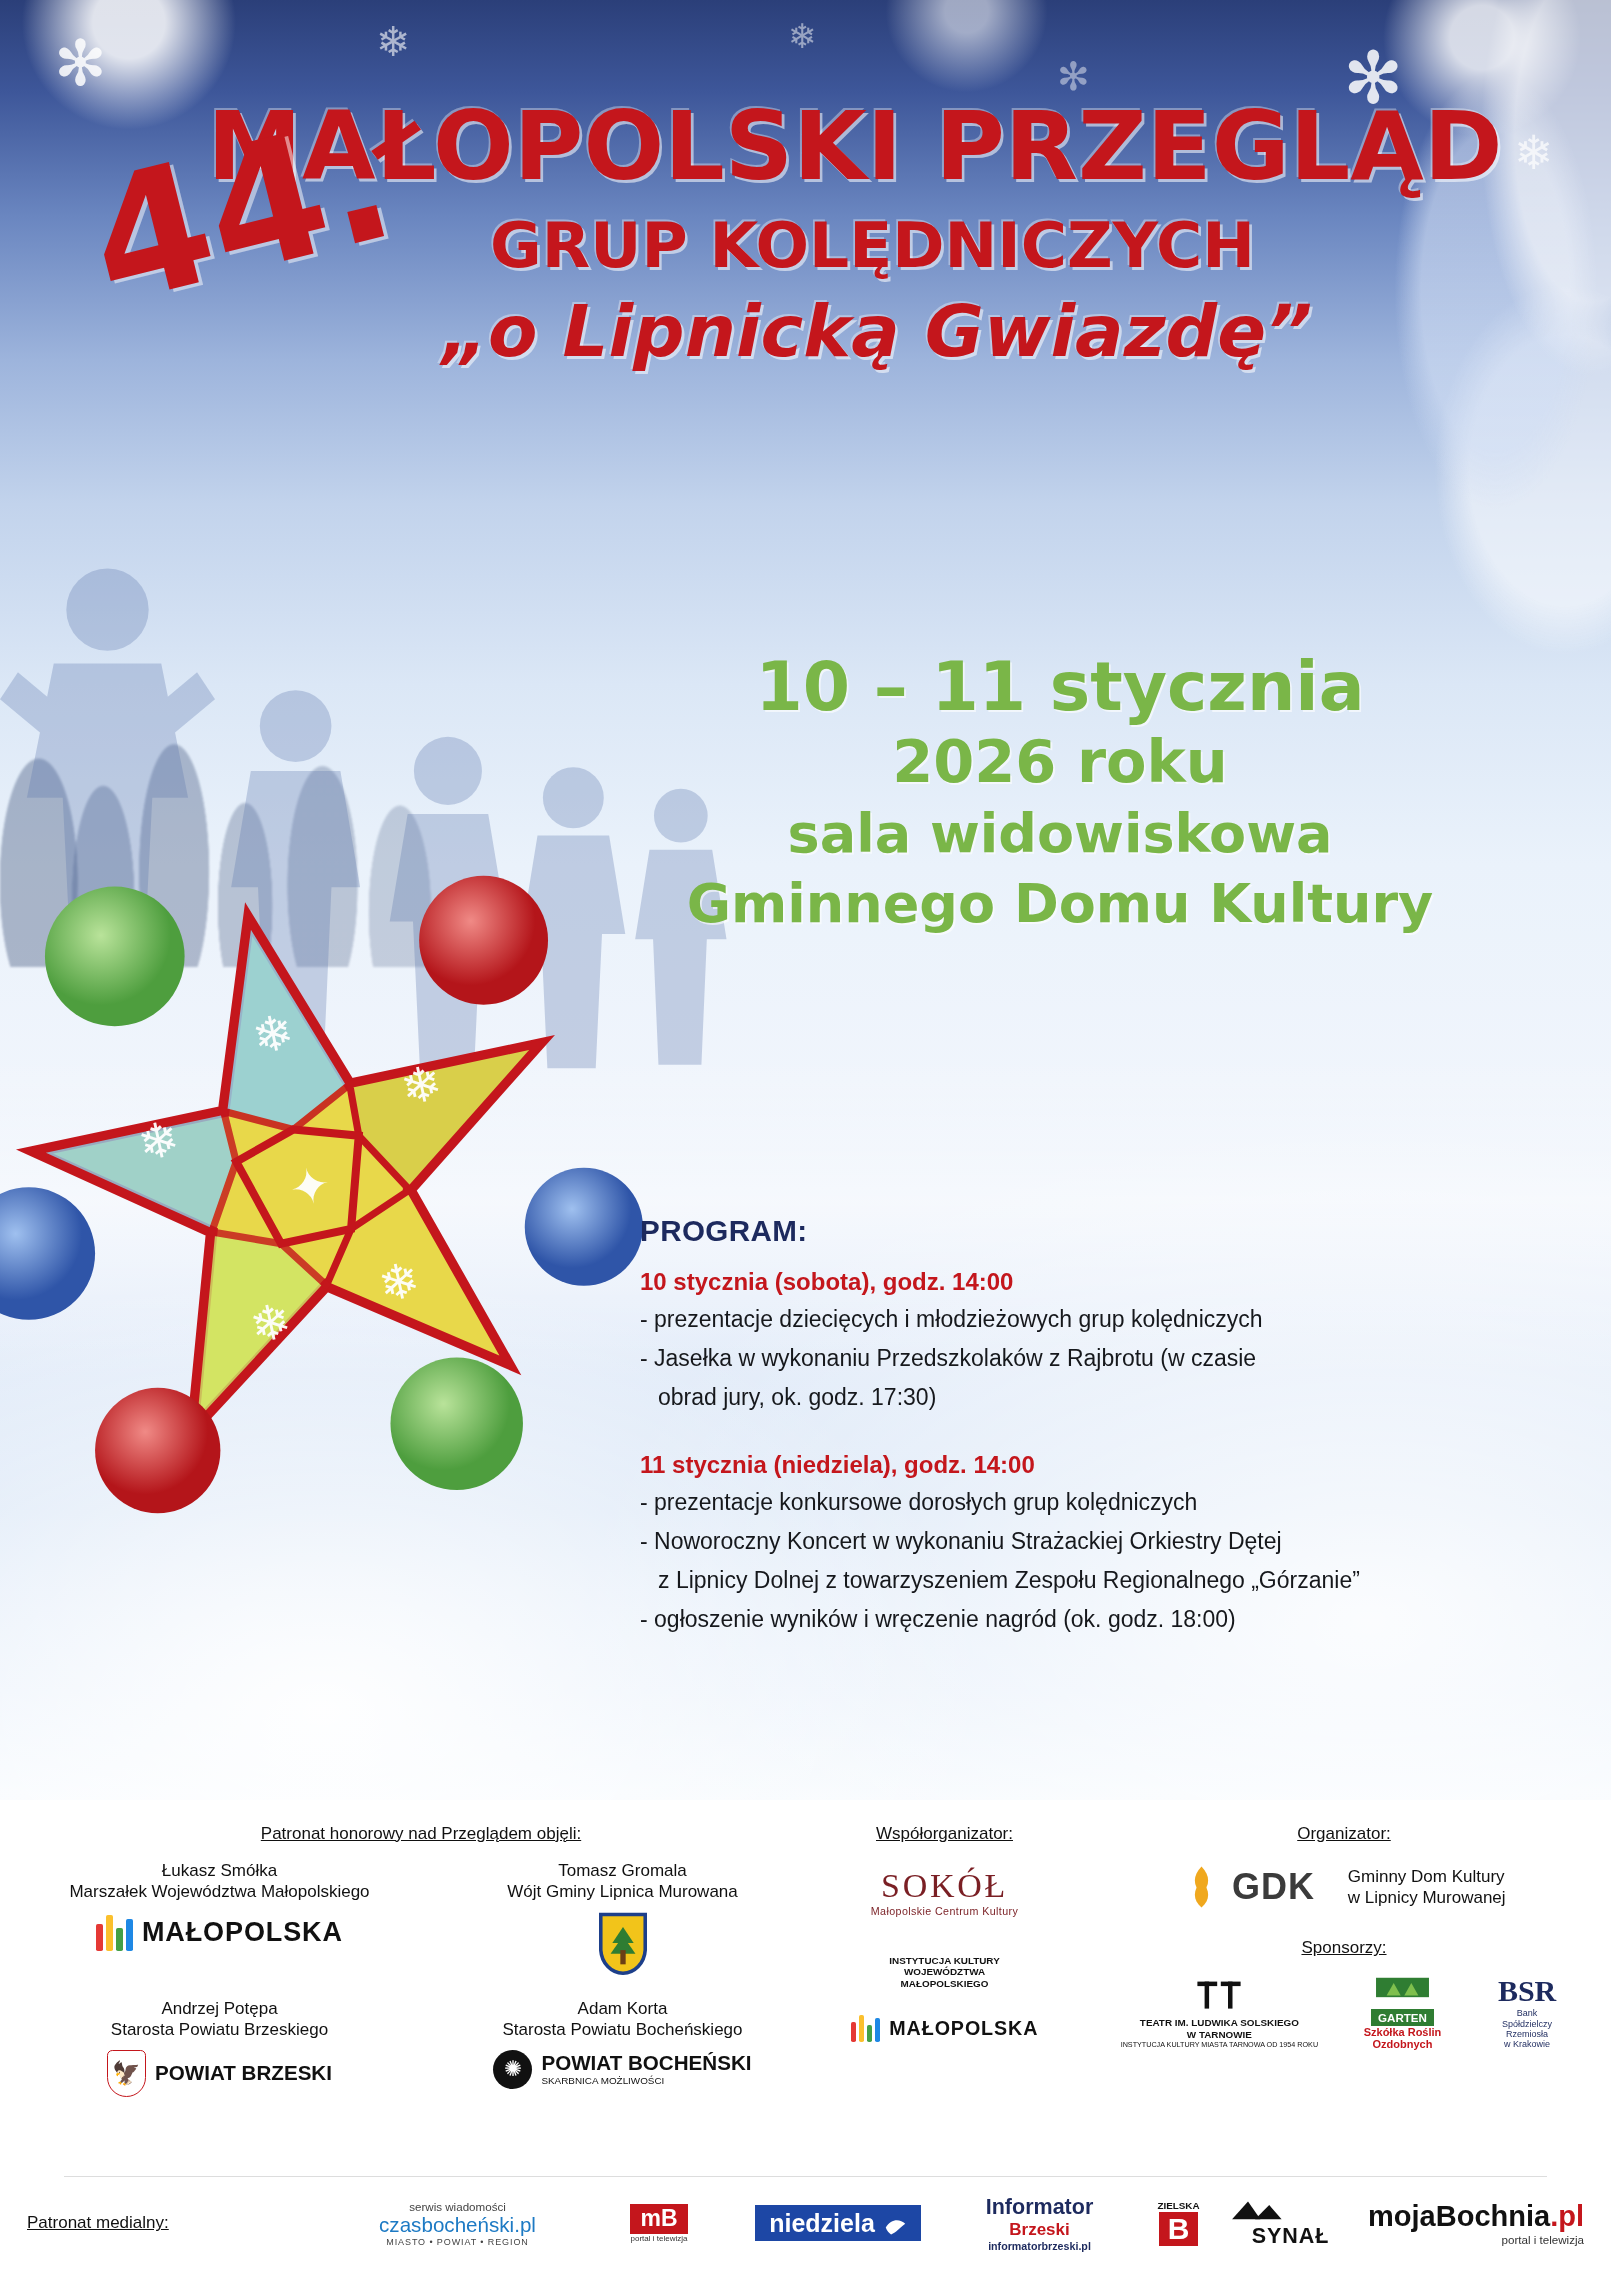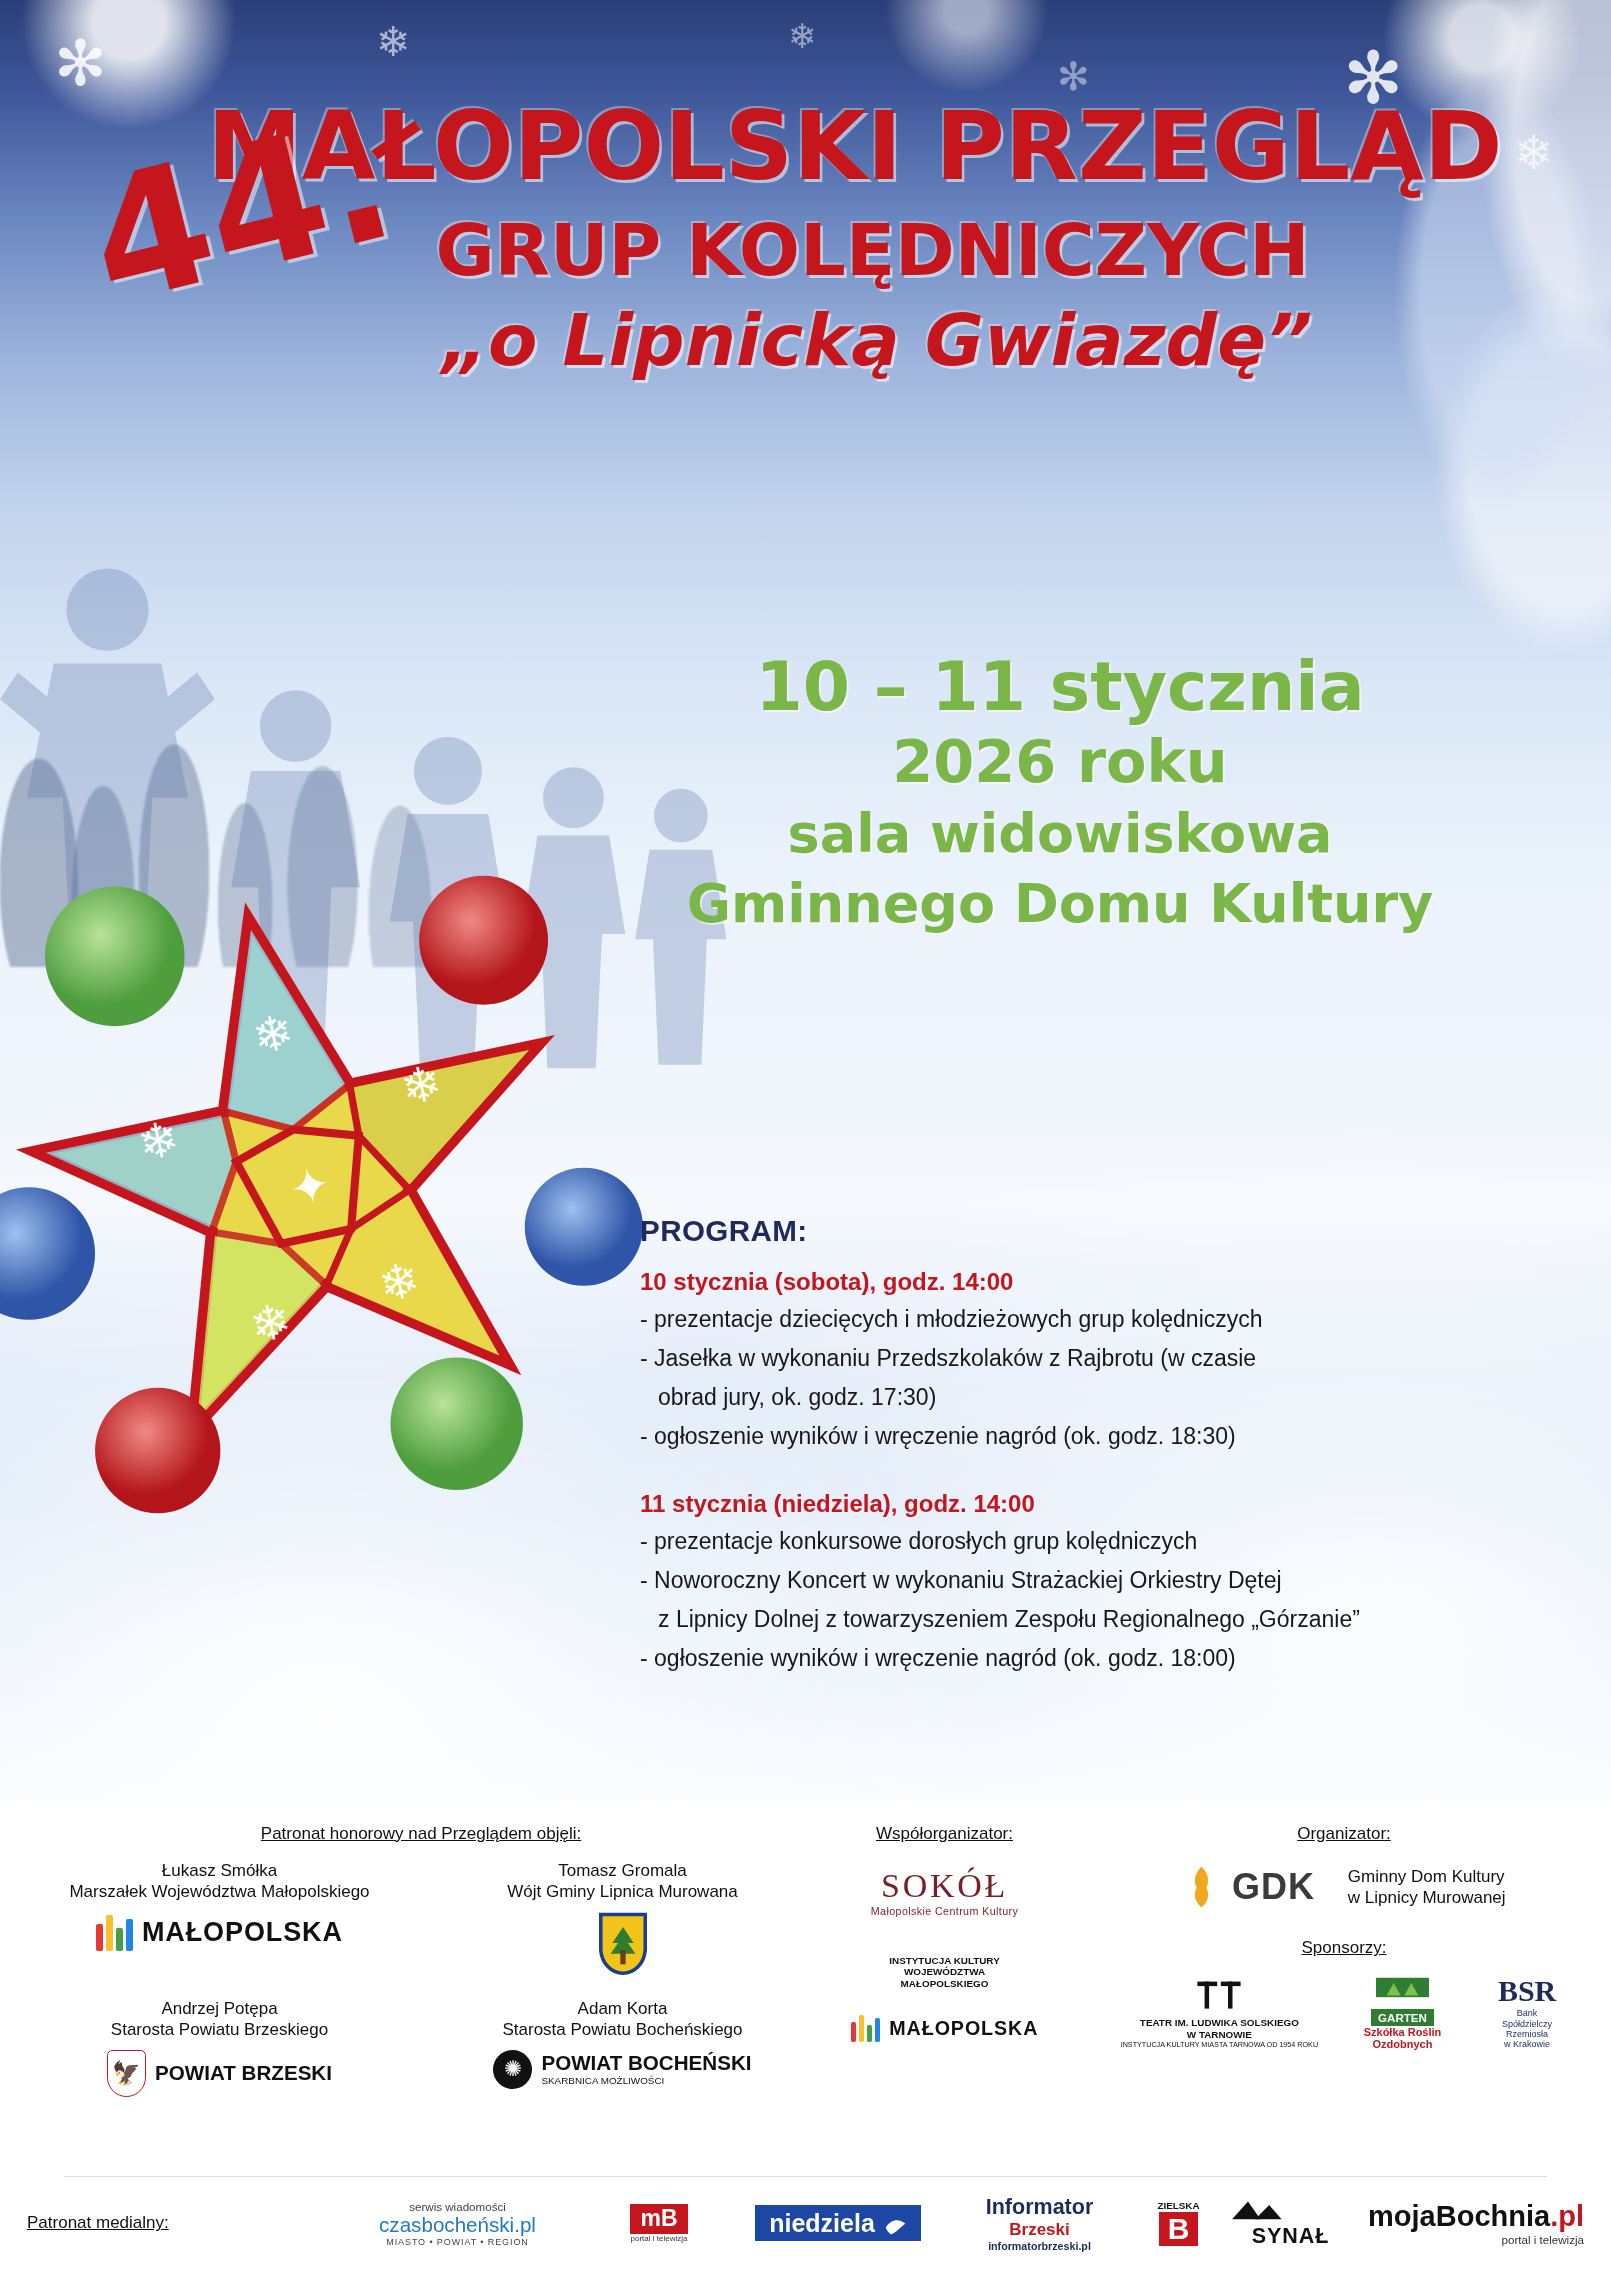--- a/index.html
+++ b/index.html
@@ -96,21 +96,21 @@
   }
   .t-line {
     font-family:"DejaVu Sans", sans-serif;
     font-weight:bold;
     color:#c4161c;
     letter-spacing:0px;
     line-height:1;
     text-shadow: 2.7px 2.7px 0 rgba(255,255,255,.55), -1.8px -1.8px 0 rgba(255,255,255,.35);
   }
   .t1 { font-size:95px; padding-left:99px; }
-  .t2 { font-size:72px; margin-top:19.7px; padding-left:134px; }
+  .t2 { font-size:63px; margin-top:19.7px; padding-left:134px; }
   .t3 { font-size:72px; margin-top:18px; padding-left:143px; font-style: italic;}
   .big44 {
     position:absolute; left:90px; top:112px;
     font-family:"DejaVu Sans", sans-serif;
     font-weight:bold; font-size:170px; color:#c4161c;
     transform: rotate(-14deg);
     text-shadow: 3.6px 3.6px 0 rgba(255,255,255,.5);
     z-index:7;
   }
 
@@ -314,21 +314,20 @@
   </div>
 
   <div class="program">
     <div class="prog-title">PROGRAM:</div>
 
     <div>
       <div class="day-head">10 stycznia (sobota), godz. 14:00</div>
       <div class="prog-line">- prezentacje dziecięcych i młodzieżowych grup kolędniczych</div>
       <div class="prog-line">- Jasełka w wykonaniu Przedszkolaków z Rajbrotu (w czasie</div>
       <div class="prog-line ind">obrad jury, ok. godz. 17:30)</div>
-      <div class="prog-line">- ogłoszenie wyników i wręczenie nagród (ok. godz. 18:30)</div>
     </div>
 
     <div class="day-gap"></div>
 
     <div>
       <div class="day-head">11 stycznia (niedziela), godz. 14:00</div>
       <div class="prog-line">- prezentacje konkursowe dorosłych grup kolędniczych</div>
       <div class="prog-line">- Noworoczny Koncert w wykonaniu Strażackiej Orkiestry Dętej</div>
       <div class="prog-line ind">z Lipnicy Dolnej z towarzyszeniem Zespołu Regionalnego „Górzanie”</div>
       <div class="prog-line">- ogłoszenie wyników i wręczenie nagród (ok. godz. 18:00)</div>

